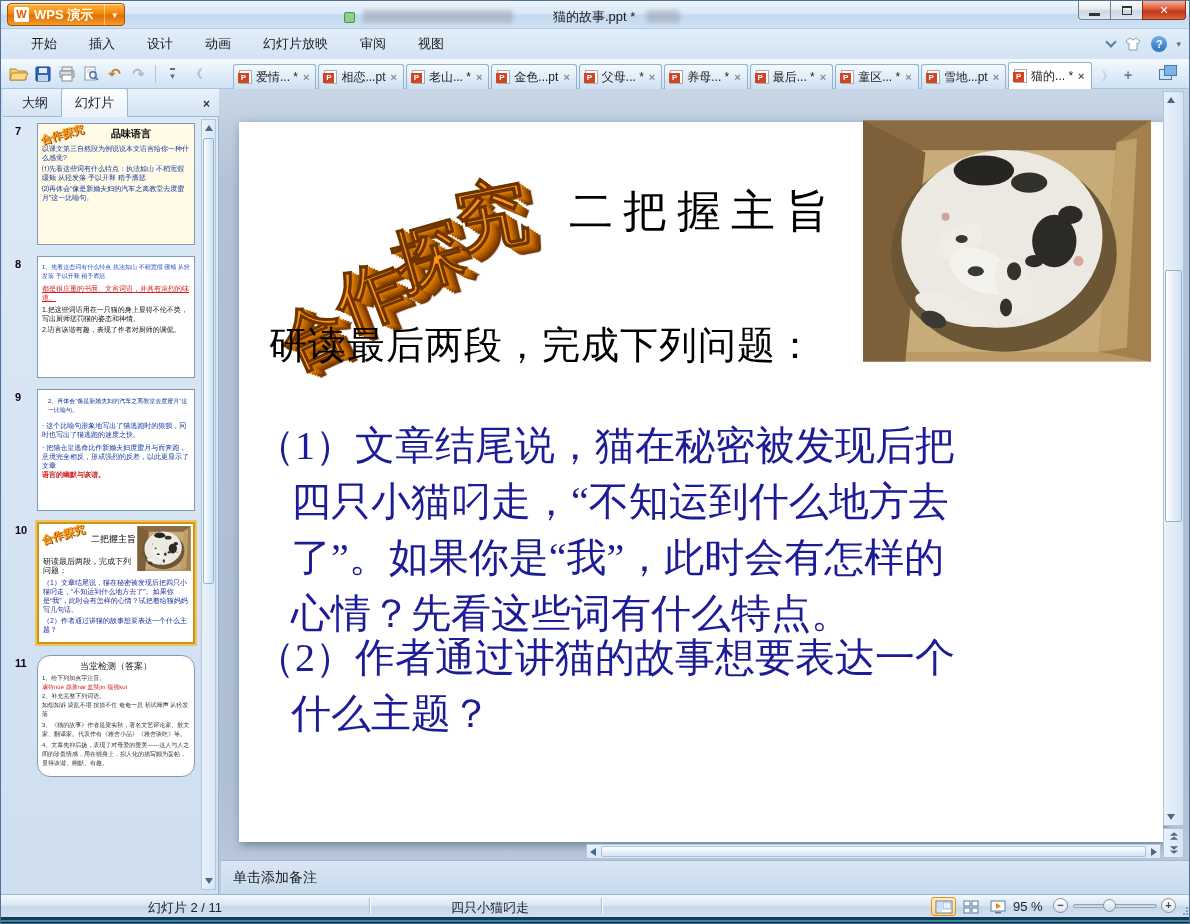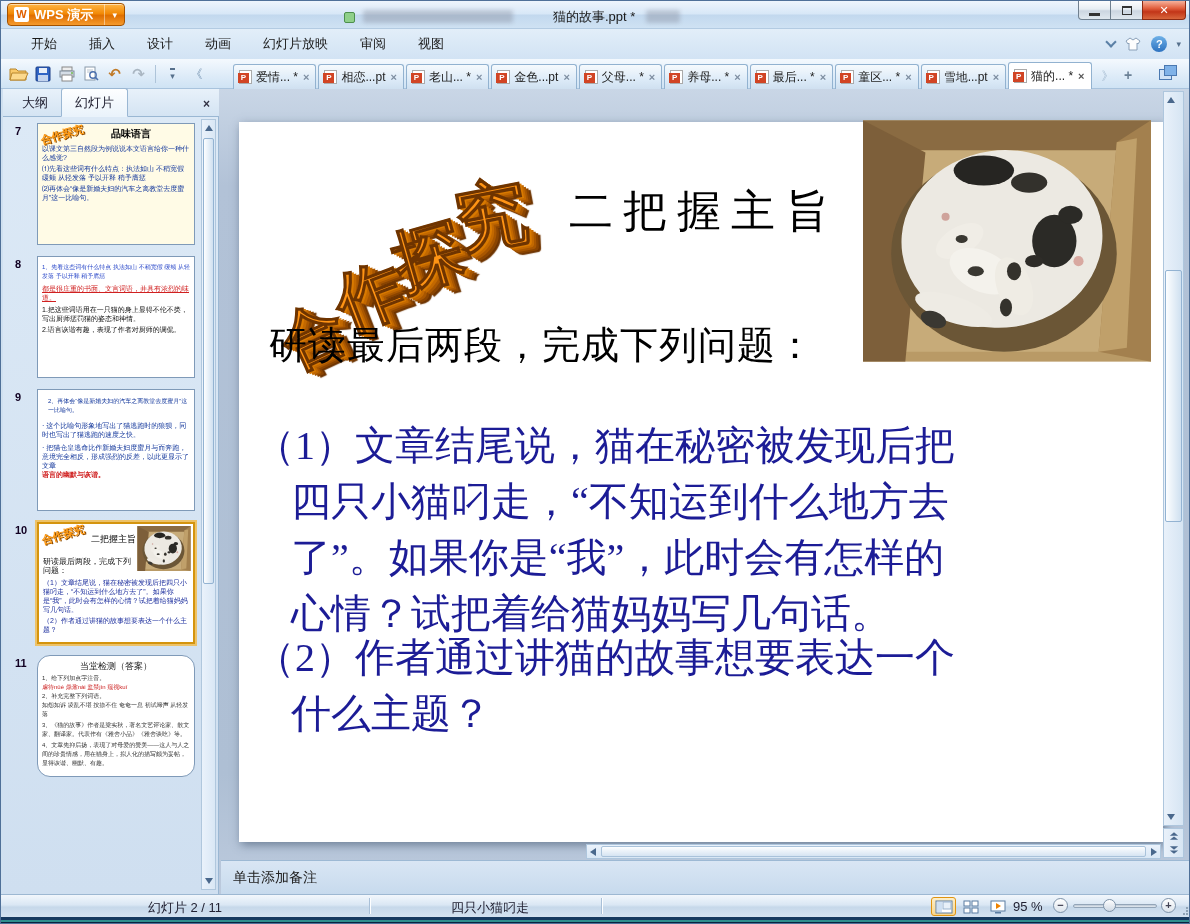--- a/index.html
+++ b/index.html
@@ -432,21 +432,21 @@
     </div>
     <div class="slide-title">二把握主旨</div>
     <svg class="cat-photo" viewBox="0 0 286 240">
         <use href="#cat-scene"></use>
       </svg>
     <div class="slide-intro">研读最后两段，完成下列问题：</div>
     <div class="q-block q1" id="q1">
         <div class="q-line">（1）文章结尾说，猫在秘密被发现后把</div>
         <div class="q-line cont">四只小猫叼走，“不知运到什么地方去</div>
         <div class="q-line cont">了”。如果你是“我”，此时会有怎样的</div>
-        <div class="q-line cont">心情？试把着给猫妈妈写几句话。</div>
+        <div class="q-line cont">心情？先看这些词有什么特点。</div>
       </div>
     <div class="q-block q2" id="q2">
         <div class="q-line">（2）作者通过讲猫的故事想要表达一个</div>
         <div class="q-line cont">什么主题？</div>
       </div>
   </div>
 
   <div class="vscroll">
     <span class="tri-up"></span>
     <span class="vs-thumb"></span>

